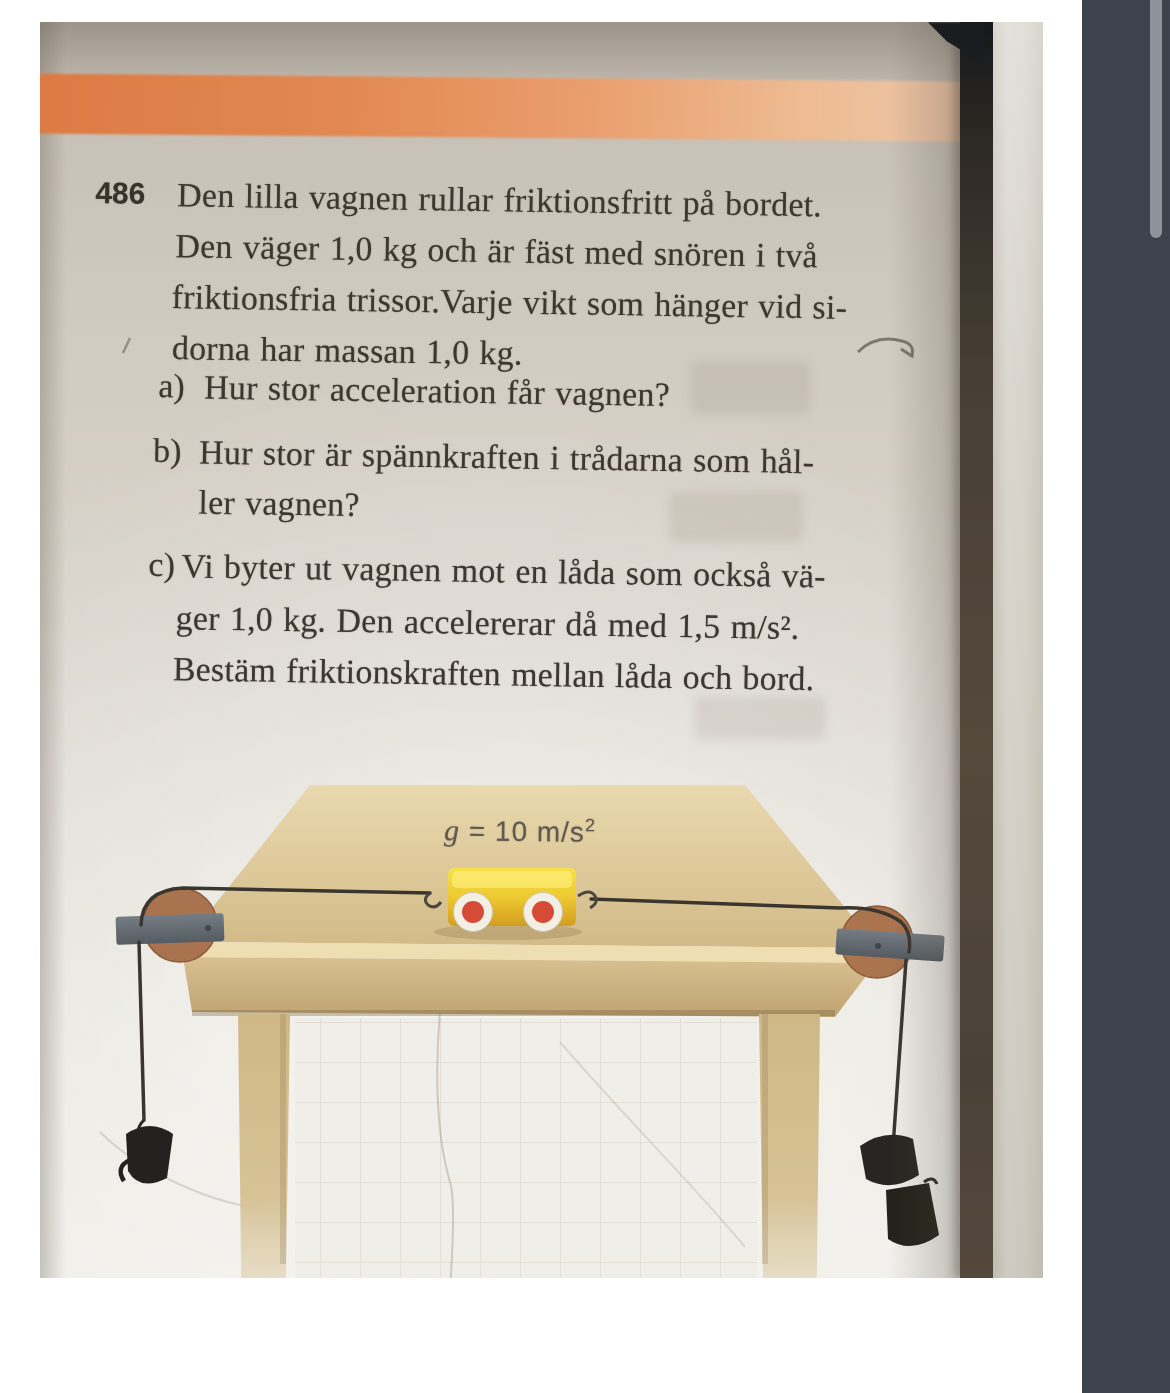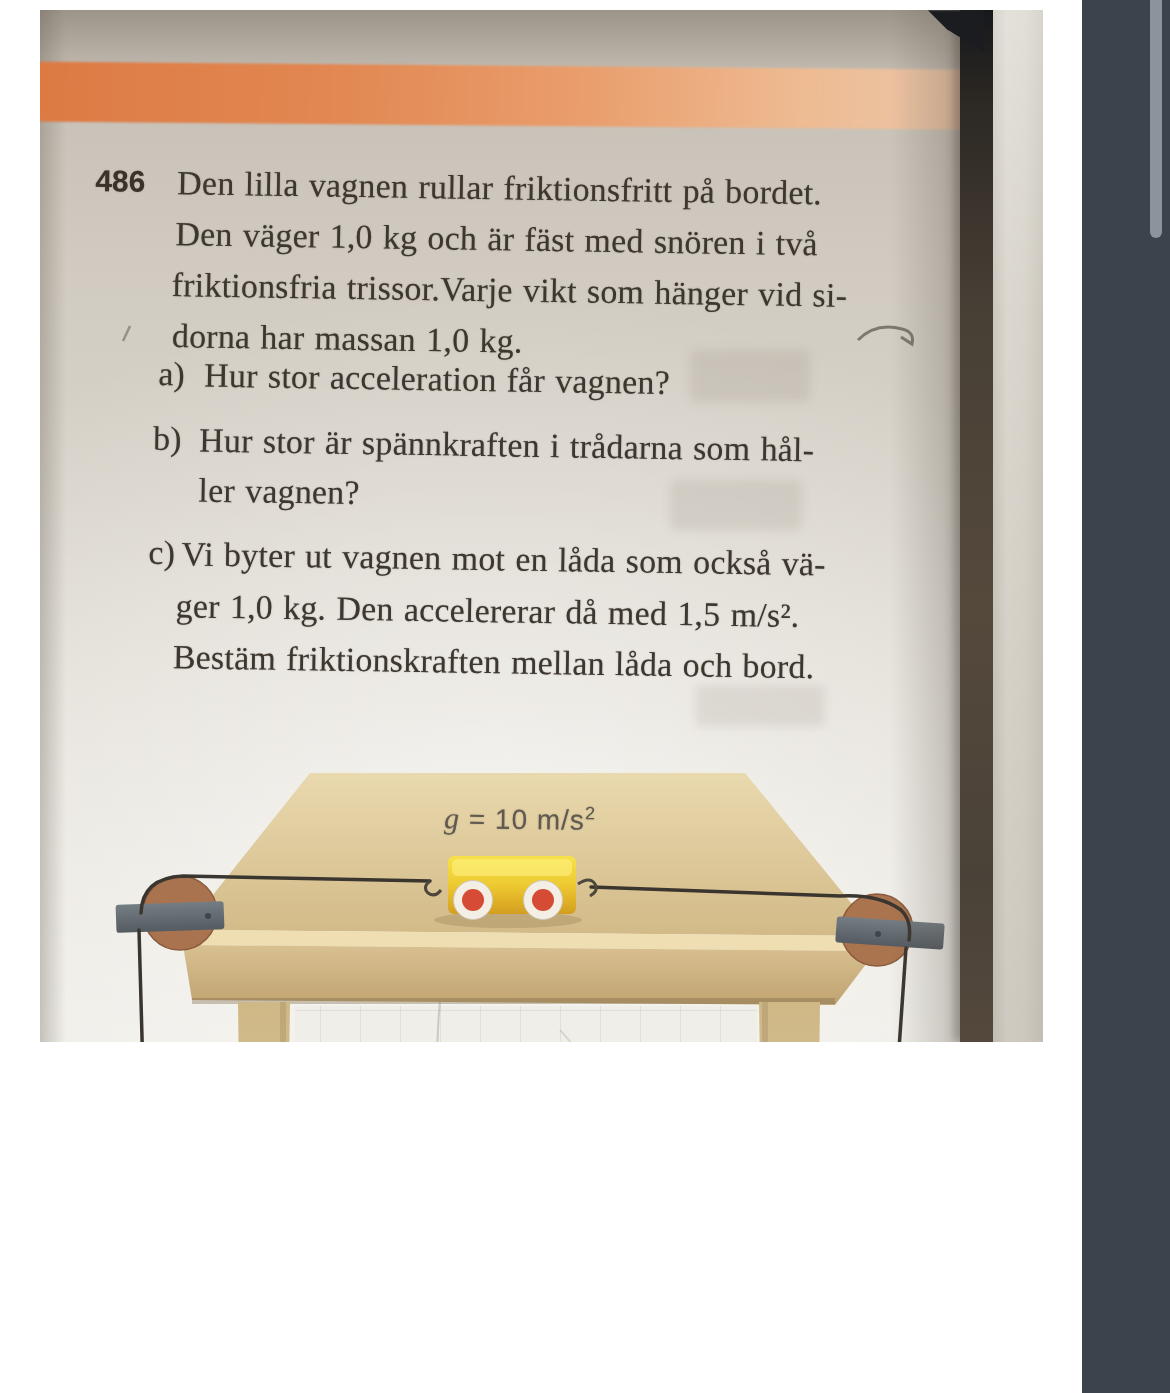--- a/index.html
+++ b/index.html
@@ -1,20 +1,20 @@
 <!DOCTYPE html>
 <html><head>
 <meta charset="utf-8">
 <style>
   html,body{margin:0;padding:0;background:#ffffff;}
   .stage{position:relative;width:1170px;height:1393px;background:#ffffff;overflow:hidden;
          font-family:"Liberation Serif", serif;}
 
   
-  .photo{position:absolute;left:40px;top:10px;width:1003px;height:1032px;overflow:hidden;
+  .photo{position:absolute;left:40px;top:22px;width:1003px;height:1256px;overflow:hidden;
     background:
       radial-gradient(120% 85% at 45% 80%, rgba(255,255,255,.55), rgba(255,255,255,0) 62%),
       linear-gradient(180deg,#b4aca1 0%,#c8c1b7 9%,#d1cbc1 26%,#d8d3ca 46%,#e2ded6 66%,#eae7e0 84%,#efede7 100%);
   }
   .top-shade{position:absolute;left:0;top:0;width:100%;height:60px;
     background:linear-gradient(180deg,rgba(104,95,83,.30),rgba(104,95,83,0));}
   .left-shade{position:absolute;left:0;top:0;width:26px;height:100%;
     background:linear-gradient(90deg,rgba(96,88,76,.30),rgba(96,88,76,0));}
 
   .orange-band{position:absolute;left:-10px;top:56px;width:1026px;height:60px;

